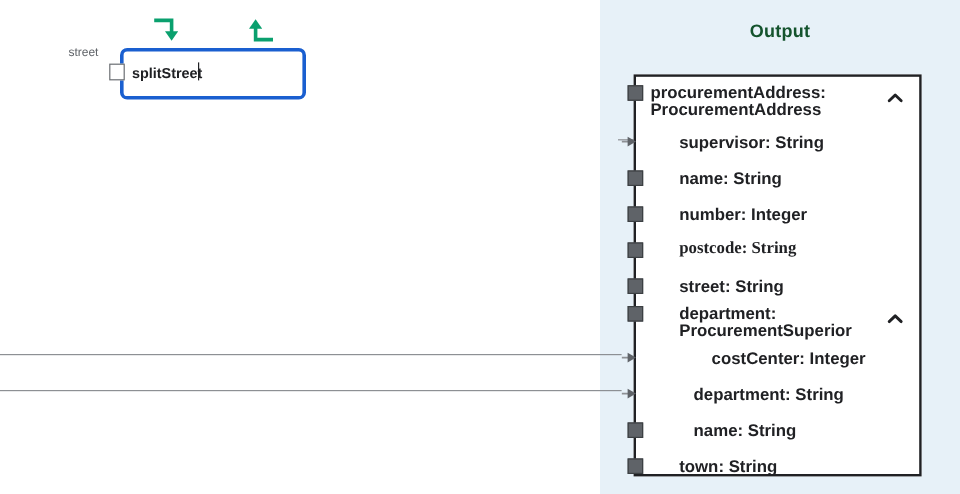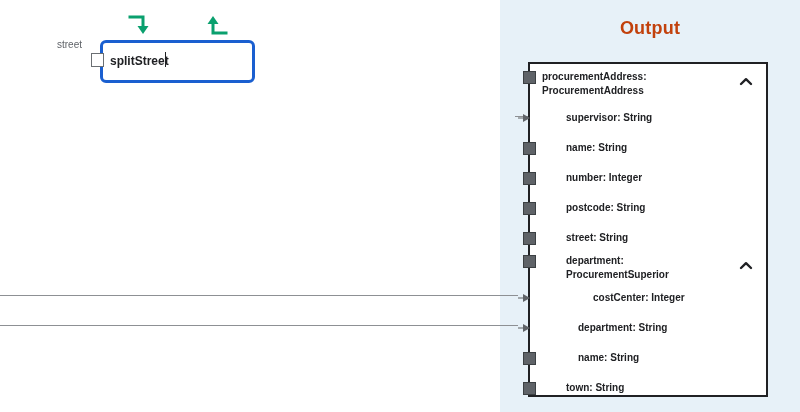--- a/index.html
+++ b/index.html
@@ -28,23 +28,23 @@
     width: 300px;
     height: 412px;
     background: #e7f1f8;
   }
   .output-title {
     position: absolute;
     left: 500px;
     top: 18px;
     width: 300px;
     text-align: center;
-    font-size: 18px;
-    font-weight: bold;
-    color: #c2410c;
+    font-size: 15px;
+    font-weight: bold;
+    color: #14532d;
     letter-spacing: .2px;
   }
 
   
   .output-box {
     position: absolute;
     left: 528px;
     top: 62px;
     width: 240px;
     height: 335px;
@@ -53,21 +53,21 @@
     box-sizing: border-box;
   }
   .field-row {
     position: absolute;
     left: 0;
     width: 100%;
     box-sizing: border-box;
   }
   .field-label {
     position: absolute;
-    font-size: 10px;
+    font-size: 14px;
     font-weight: bold;
     color: #202124;
     line-height: 14px;
     white-space: pre-line;
   }
   .field-label.lvl0 { left: 12px; }
   .field-label.lvl1 { left: 36px; }
 
   .chevron {
     position: absolute;
@@ -216,21 +216,21 @@
         <div class="field-row" style="top: 77px;">
           <div class="port" style="top: 1px;"></div>
           <div class="field-label lvl1" style="top: 0px;">name: String</div>
         </div>
         <div class="field-row" style="top: 107px;">
           <div class="port" style="top: 1px;"></div>
           <div class="field-label lvl1" style="top: 0px;">number: Integer</div>
         </div>
         <div class="field-row" style="top: 137px;">
           <div class="port" style="top: 1px;"></div>
-          <div class="field-label lvl1" style="top: 0px;">postcode: String</div>
+          <div class="field-label lvl1" style="top: 0px; font-family: Liberation Serif, serif;">postcode: String</div>
         </div>
         <div class="field-row" style="top: 167px;">
           <div class="port" style="top: 1px;"></div>
           <div class="field-label lvl1" style="top: 0px; text-align: center;">street: String</div>
         </div>
         <div class="field-row" style="top: 190px;">
           <div class="port" style="top: 1px;"></div>
           <div class="field-label lvl1" style="top: 0px;">department:
 ProcurementSuperior</div>
           <div class="chevron" style="right: 12px; top: 6px;">

